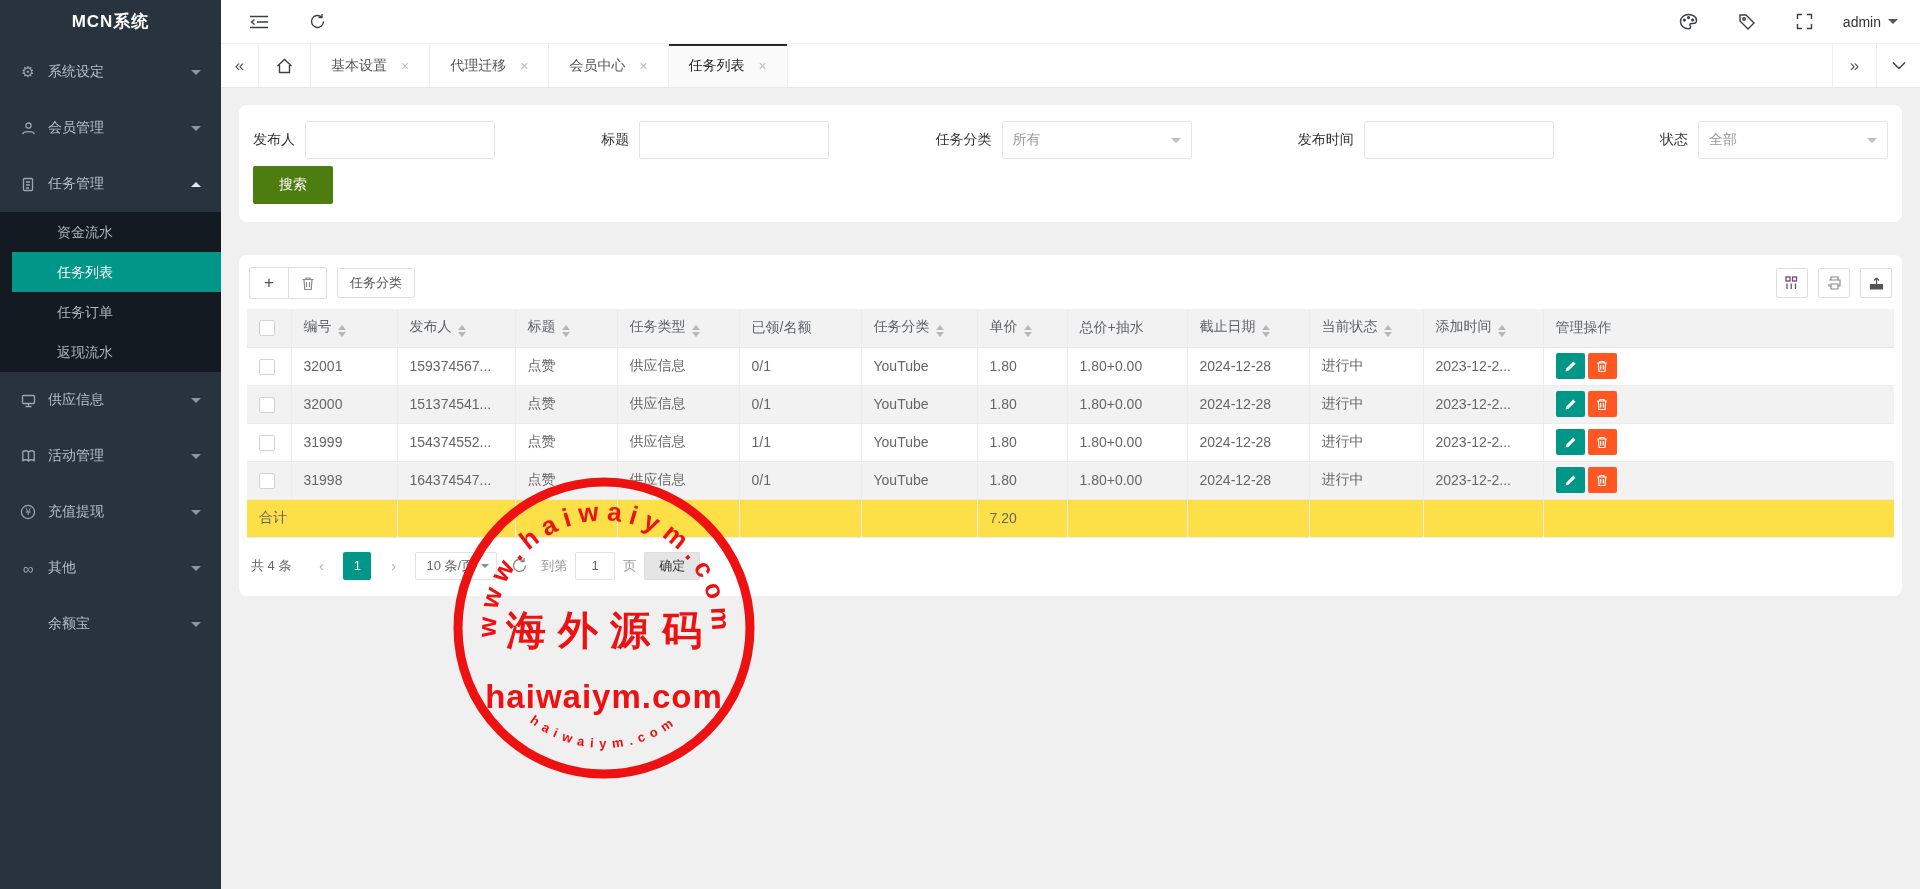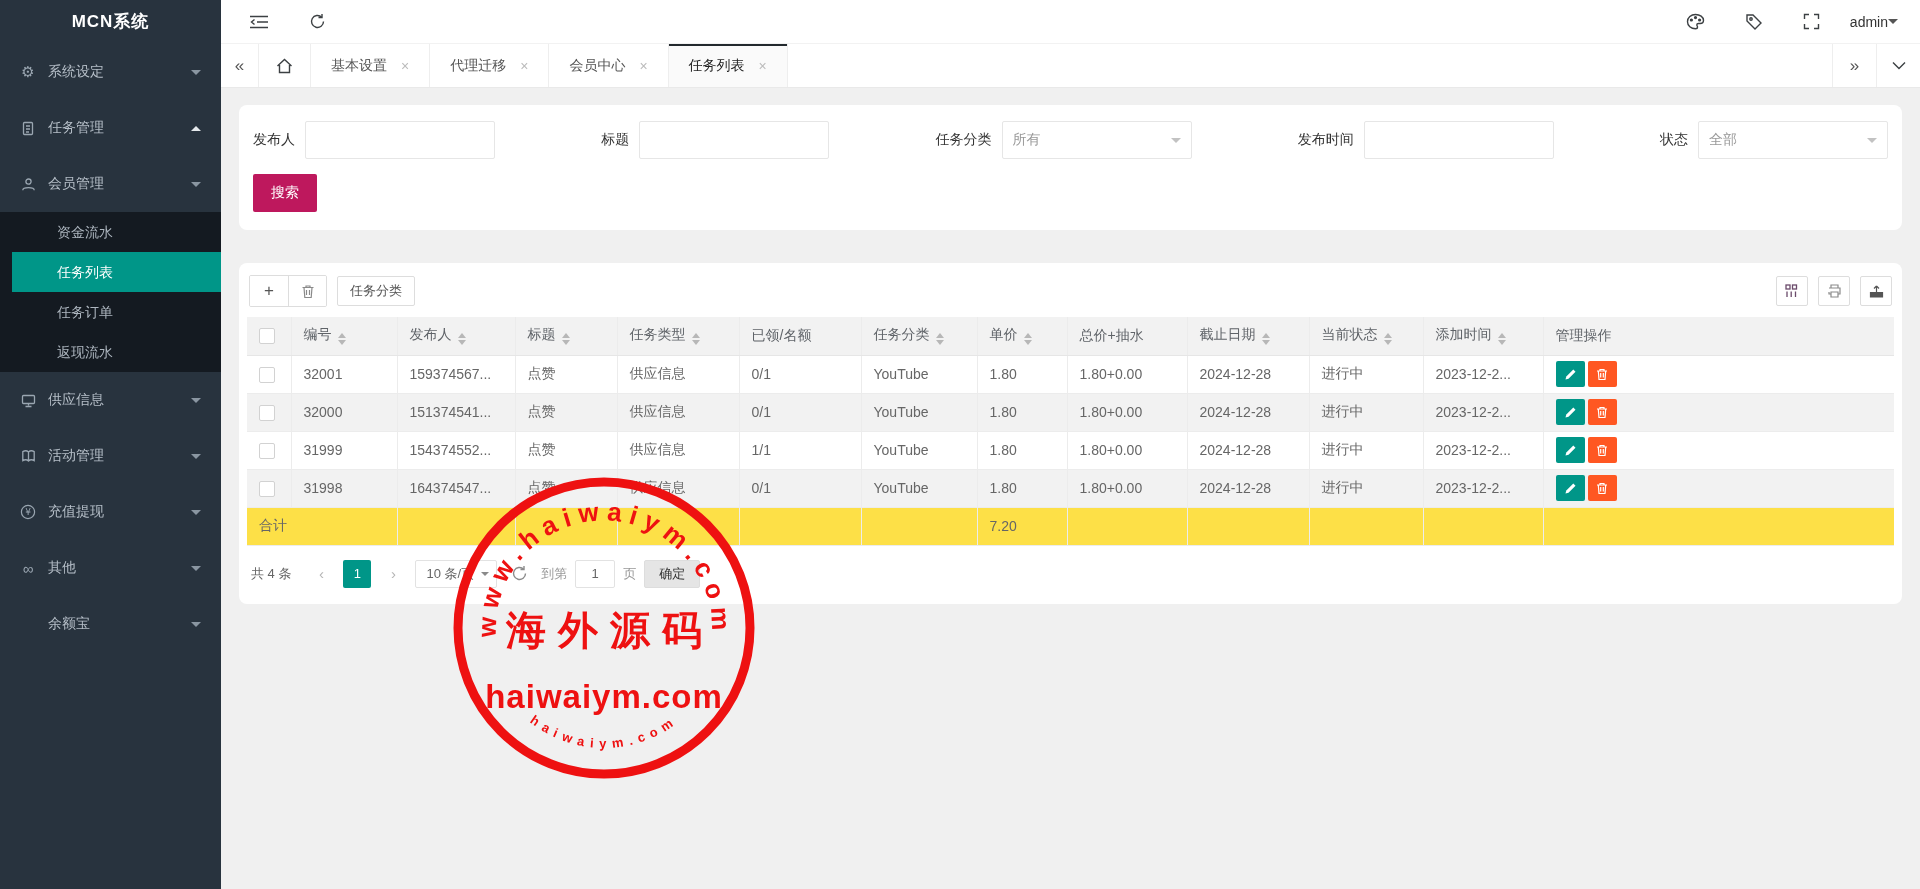--- a/index.html
+++ b/index.html
@@ -17,21 +17,21 @@
   .submenu { background:#141a21; }
   .sub-item { height:40px; line-height:40px; padding-left:45px; color:#aeb7c0; font-size:14px; cursor:pointer;margin-left:12px; }
   .sub-item.active { background:#009688; color:#fff; }
   svg.icn { stroke:#9aa6b1; fill:none; stroke-width:1.3; }
 
   
   .topbar { position:absolute; left:221px; right:0; top:0; height:44px; background:#fff; display:flex; align-items:center; border-bottom:1px solid #f2f2f2; z-index:4; }
   .tb-icon { width:40px; height:44px; display:flex; align-items:center; justify-content:center; cursor:pointer; }
   .tb-left { display:flex; margin-left:18px; gap:18px; }
   .tb-right { margin-left:auto; display:flex; align-items:center; gap:18px; margin-right:22px; }
-  .user-menu { display:flex; align-items:center; cursor:pointer; color:#333;justify-content:flex-end; }
+  .user-menu { display:flex; align-items:center; gap:7px; cursor:pointer; color:#333;justify-content:flex-end; }
   .user-caret { width:0;height:0;border-left:5px solid transparent;border-right:5px solid transparent;border-top:5px solid #555; }
   svg.hicn { stroke:#3c4043; fill:none; stroke-width:1.4; }
 
   
   .tabbar { position:absolute; left:221px; right:0; top:44px; height:44px; background:#fff; display:flex; align-items:stretch; border-bottom:1px solid #e9e9e9; z-index:4; }
   .tab-ctl { width:38px; display:flex; align-items:center; justify-content:center; color:#555; font-size:17px; border-right:1px solid #eee; cursor:pointer; }
   .tab-home { width:52px; display:flex; align-items:center; justify-content:center; border-right:1px solid #eee; cursor:pointer; }
   .tab { display:flex; align-items:center; gap:14px; padding:0 20px; border-right:1px solid #eee; color:#555; cursor:pointer; position:relative; }
   .tab .close { color:#bbb; font-size:14px; cursor:pointer; }
   .tab.active { background:#fafafa; color:#222; }
@@ -44,21 +44,21 @@
   .card { background:#fff; border-radius:8px; }
 
   
   .filter-card { padding:16px 14px 18px; }
   .filter-row { display:flex; align-items:center; justify-content:space-between; }
   .f-group { display:flex; align-items:center; }
   .f-label { margin-right:10px; color:#333; white-space:nowrap; }
   .f-input { width:190px; height:38px; border:1px solid #e6e6e6; border-radius:2px; background:#fff; padding:0 10px; font-size:14px; color:#666; outline:none; }
   .f-select { width:190px; height:38px; border:1px solid #e6e6e6; border-radius:2px; background:#fff; display:flex; align-items:center; padding:0 10px; color:#999; cursor:pointer; position:relative; }
   .f-select .sel-caret { position:absolute; right:10px; width:0; height:0; border-left:5px solid transparent; border-right:5px solid transparent; border-top:5px solid #c2c2c2; }
-  .search-btn { margin-top:15px; width:64px; height:38px; background:#be185d; color:#fff; border:none; border-radius:2px; font-size:14px; cursor:pointer; }
+  .search-btn { margin-top:7px; width:80px; height:38px; background:#4d7c0f; color:#fff; border:none; border-radius:2px; font-size:14px; cursor:pointer; }
 
   
   .table-card { margin-top:33px; padding:10px 8px 6px; }
   .t-toolbar { display:flex; align-items:center; margin:2px 2px 10px; }
   .btn-group { display:flex; border:1px solid #ddd; border-radius:2px; overflow:hidden; }
   .bg-btn { width:38px; height:30px; background:#fff; display:flex; align-items:center; justify-content:center; color:#555; font-size:17px; cursor:pointer; }
   .bg-btn + .bg-btn { border-left:1px solid #ddd; }
   .tool-btn { margin-left:10px; height:30px; padding:0 12px; border:1px solid #ddd; border-radius:2px; background:#fff; color:#555; font-size:13px; display:flex; align-items:center; cursor:pointer; }
   .t-toolbar-right { margin-left:auto; display:flex; gap:10px; }
   .icon-btn { width:32px; height:30px; border:1px solid #ddd; border-radius:2px; background:#fff; display:flex; align-items:center; justify-content:center; cursor:pointer; }
@@ -109,38 +109,38 @@
     <div class="logo">MCN系统</div>
 
     <div class="nav-item">
       <span class="nav-icon">⚙</span>
       <span class="nav-label">系统设定</span>
       <span class="caret"></span>
     </div>
 
     <div class="nav-item">
       <span class="nav-icon">
+        <svg class="icn" width="15" height="15" viewBox="0 0 15 15">
+            <circle cx="7.5" cy="4.6" r="2.6"></circle>
+            <path d="M1.8 13.2c0-3.4 11.4-3.4 11.4 0"></path>
+          </svg>
+      </span>
+      <span class="nav-label">会员管理</span>
+      <span class="caret"></span>
+    </div>
+
+    <div class="nav-item">
+      <span class="nav-icon">
         <svg class="icn" width="14" height="15" viewBox="0 0 14 15">
             <rect x="2.5" y="1.5" width="9" height="12" rx="1"></rect>
             <path d="M5 5h4M5 8h4M5 11h3"></path>
           </svg>
       </span>
       <span class="nav-label">任务管理</span>
       <span class="caret up"></span>
-    </div>
-
-    <div class="nav-item">
-      <span class="nav-icon">
-        <svg class="icn" width="15" height="15" viewBox="0 0 15 15">
-            <circle cx="7.5" cy="4.6" r="2.6"></circle>
-            <path d="M1.8 13.2c0-3.4 11.4-3.4 11.4 0"></path>
-          </svg>
-      </span>
-      <span class="nav-label">会员管理</span>
-      <span class="caret"></span>
     </div>
 
     <div class="submenu">
       <div class="sub-item">资金流水</div>
       <div class="sub-item active">任务列表</div>
       <div class="sub-item">任务订单</div>
       <div class="sub-item">返现流水</div>
     </div>
 
     <div class="nav-item">

